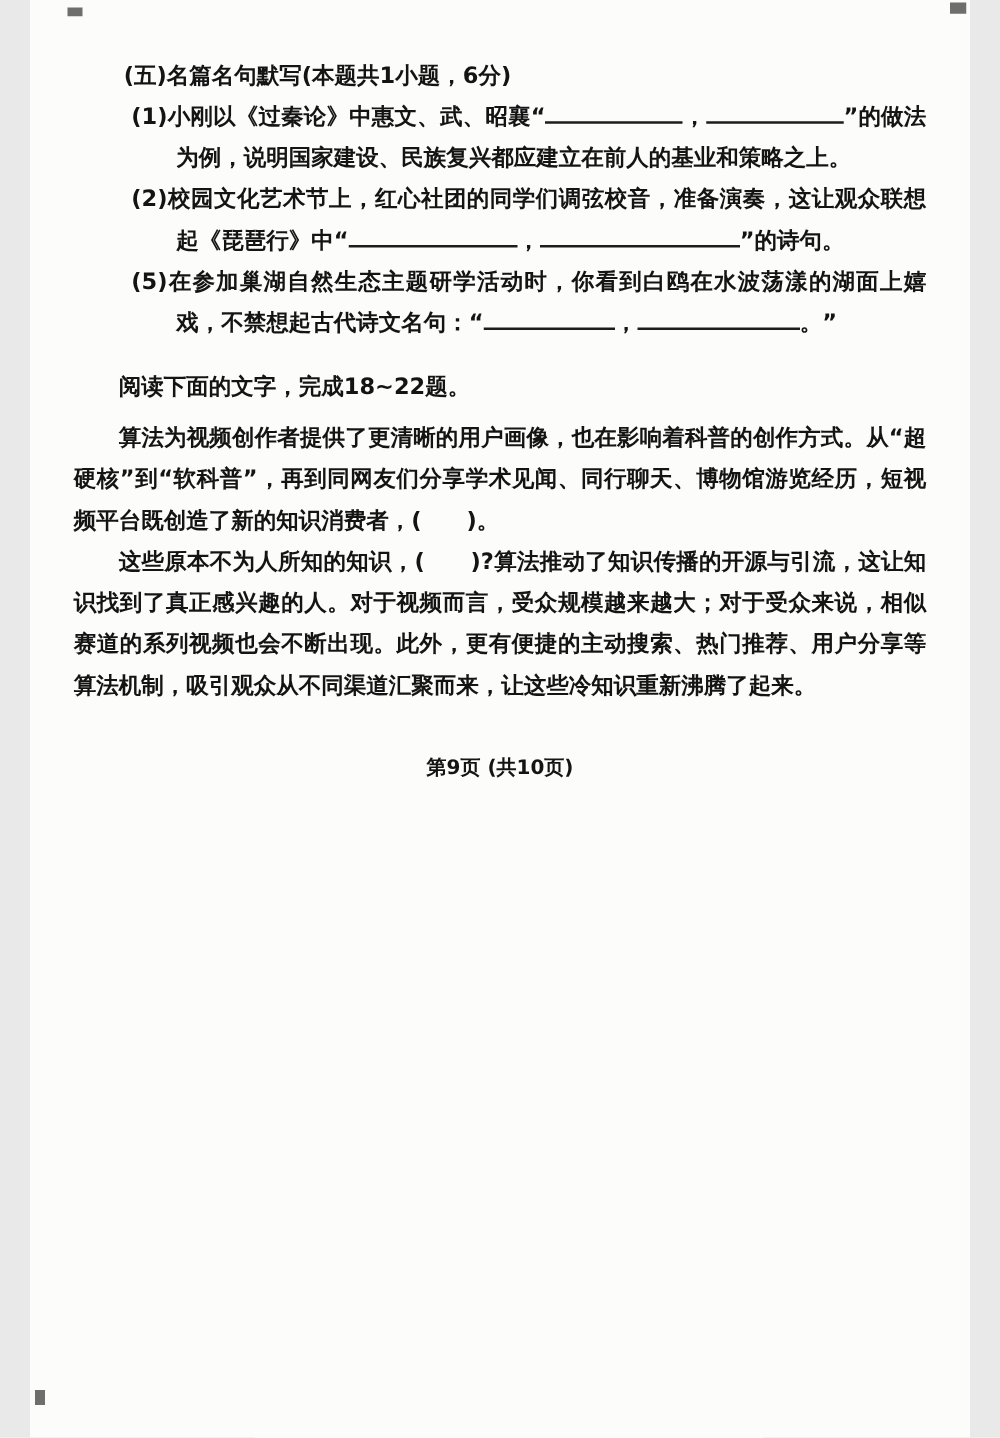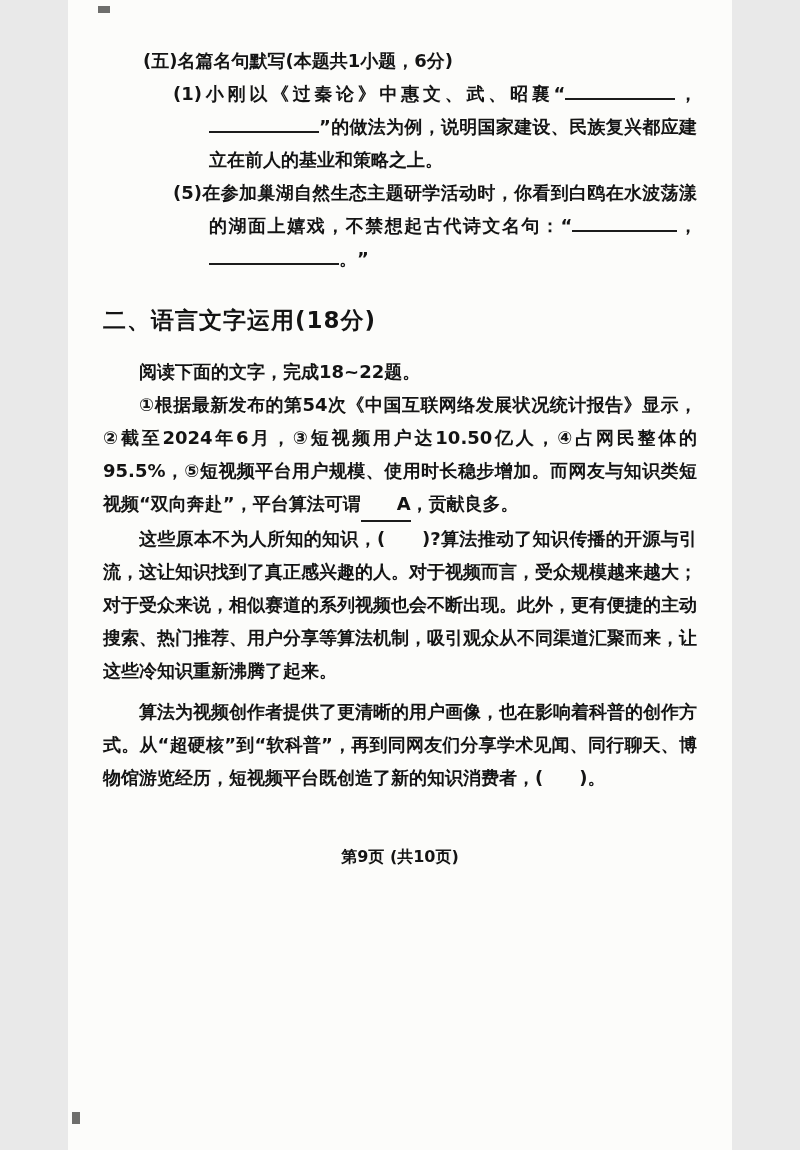--- a/index.html
+++ b/index.html
@@ -1,35 +1,35 @@
 <!DOCTYPE html>
 <html><head>
 <meta charset="utf-8">
 <style>
   html,body{margin:0;padding:0;background:#e9e9e9;}
   .page{
     position:relative;
-    width:664px;height:1150px;
+    width:752px;height:1150px;
     margin:0 auto;
     background:#fcfcfa;
     color:#141414;
     font-family:"DejaVu Sans","Liberation Sans",sans-serif;
     font-weight:700;
     overflow:hidden;
     box-sizing:border-box;
   }
   .content{
     padding:44px 35px 0 35px;
     font-size:18px;
     line-height:33px;
   }
   .sec5-heading{margin-left:40px;}
   .q-stem{margin-left:0;}
   .moxie-item{
-    margin-left:70px;
+    margin-left:46px;
     padding-left:2em;
     text-indent:-2em;
     text-align:justify;
   }
   .sec2-heading{
     font-size:23px;
     line-height:34px;
     margin-top:28px;
     letter-spacing:1px;
   }
@@ -52,21 +52,21 @@
   .w105{width:105px;}
   .w130{width:130px;}
   .letter-blank{
     display:inline-block;
     min-width:44px;
     text-align:center;
     border-bottom:2px solid #1c1c1c;
     font-weight:700;
   }
   .footer{
-    margin-top:46px;
+    margin-top:32px;
     text-align:center;
     font-size:16px;
     font-weight:700;
   }
   .scan-mark{position:absolute;background:#4a4a48;opacity:.8;}
   .scan-mark.tl{left:30px;top:6px;width:12px;height:7px;}
   .scan-mark.tr{left:736px;top:2px;width:13px;height:9px;}
   .scan-mark.bl{left:4px;top:1112px;width:8px;height:12px;}
   .scan-mark.br{left:770px;top:1106px;width:7px;height:14px;}
 </style>
@@ -80,30 +80,29 @@
   <div class="scan-mark bl"></div>
   <div class="scan-mark br"></div>
 
   <div class="content">
 
     <div class="sec5-heading">(五)名篇名句默写(本题共1小题，6分)</div>
 
 
     <div class="moxie-item"><span>(1)小刚以《过秦论》中惠文、武、昭襄“</span><span class="blank w110"></span><span>，</span><span class="blank w110"></span><span>”的做法为例，说明国家建设、民族复兴都应建立在前人的基业和策略之上。</span></div>
 
+    <div class="moxie-item"><span>(2)校园文化艺术节上，红心社团的同学们调弦校音，准备演奏，这让观众联想起《琵琶行》中“</span><span class="blank w135"></span><span>，</span><span class="blank w160"></span><span>”的诗句。</span></div>
 
     <div class="moxie-item"><span>(5)在参加巢湖自然生态主题研学活动时，你看到白鸥在水波荡漾的湖面上嬉戏，不禁想起古代诗文名句：“</span><span class="blank w105"></span><span>，</span><span class="blank w130"></span><span>。”</span></div>
 
-    <div class="sec2-heading">二、语言文字运用(18分)</div>
 
     <div class="intro">阅读下面的文字，完成18~22题。</div>
 
-    <p class="para"><span>①根据最新发布的第54次《中国互联网络发展状况统计报告》显示，②截至2024年6月，③短视频用户达10.50亿人，④占网民整体的95.5%，⑤短视频平台用户规模、使用时长稳步增加。而网友与知识类短视频“双向奔赴”，平台算法可谓</span><span class="letter-blank">A</span><span>，贡献良多。</span></p>
 
 
+    <p class="para gap">算法为视频创作者提供了更清晰的用户画像，也在影响着科普的创作方式。从“超硬核”到“软科普”，再到同网友们分享学术见闻、同行聊天、博物馆游览经历，短视频平台既创造了新的知识消费者，(　　)。</p>
+
     <p class="para">这些原本不为人所知的知识，(　　)?算法推动了知识传播的开源与引流，这让知识找到了真正感兴趣的人。对于视频而言，受众规模越来越大；对于受众来说，相似赛道的系列视频也会不断出现。此外，更有便捷的主动搜索、热门推荐、用户分享等算法机制，吸引观众从不同渠道汇聚而来，让这些冷知识重新沸腾了起来。</p>
-
-    <p class="para gap">算法为视频创作者提供了更清晰的用户画像，也在影响着科普的创作方式。从“超硬核”到“软科普”，再到同网友们分享学术见闻、同行聊天、博物馆游览经历，短视频平台既创造了新的知识消费者，(　　)。</p>
 
     <div class="footer">第9页 (共10页)</div>
 
   </div>
 </div>
 
 </body></html>

